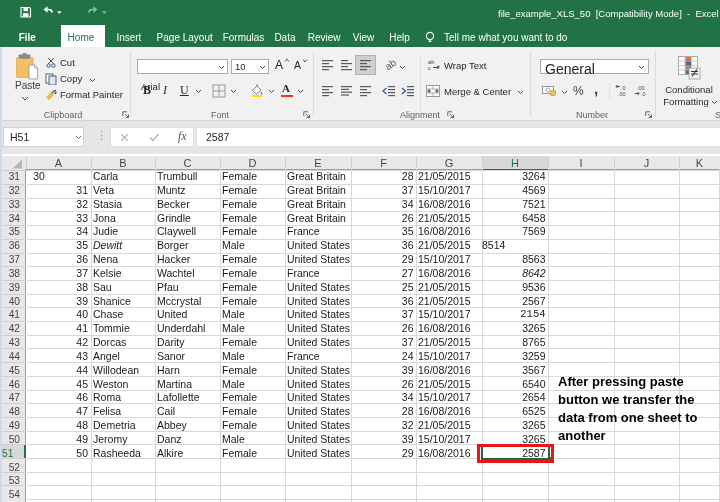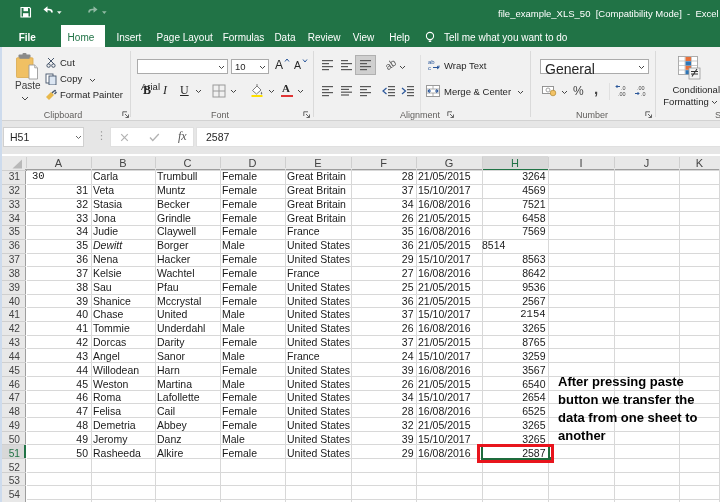--- a/index.html
+++ b/index.html
@@ -254,21 +254,21 @@
 <svg class="abs" style="left:678px;top:56px;" width="24" height="25" viewBox="0 0 24 25">
 <rect x="0.5" y="0.5" width="19" height="18" fill="#fff" stroke="#9a9a9a" stroke-width="0.8"></rect>
 <path d="M0.5,5 L19.5,5 M0.5,9.5 L19.5,9.5 M0.5,14 L19.5,14 M7,0.5 L7,18.5 M13.5,0.5 L13.5,18.5" stroke="#b5b5b5" stroke-width="0.7"></path>
 <rect x="7.5" y="1" width="5.5" height="4" fill="#e8703a"></rect>
 <rect x="7.5" y="9.8" width="5.5" height="4" fill="#e8703a"></rect>
 <rect x="7.5" y="5.3" width="5.5" height="4.2" fill="#2e75b6"></rect>
 <rect x="7.5" y="14.2" width="5.5" height="4" fill="#2e75b6"></rect>
 <rect x="11" y="12" width="11" height="11" fill="#f4f4f4" stroke="#9a9a9a" stroke-width="0.8"></rect>
 <path d="M13,18 L20,18 M13,15.5 L20,15.5 M19,13 L14,20.5" stroke="#333" stroke-width="1.1"></path>
 </svg>
-<div class="abs" style="left:658px;top:84px;width:62px;text-align:right;font-size:9.5px;color:#262626;">Conditional</div>
+<div class="abs" style="left:658px;top:84px;width:62px;text-align:center;font-size:9.5px;color:#262626;">Conditional</div>
 <div class="abs" style="left:655px;top:96px;width:62px;text-align:center;font-size:9.5px;color:#262626;">Formatting</div>
 <svg class="abs" style="left:711px;top:100px;" width="7" height="5" viewBox="0 0 7 5">
     <path d="M1,1 L3.5,3.5 L6,1" stroke="#444" stroke-width="1" fill="none"></path>
   </svg>
 <div class="abs" style="left:0;top:121px;width:720px;height:33px;background:#e6e6e6;"></div>
 <div class="abs" style="left:3px;top:127px;width:81px;height:20px;background:#fff;border:1px solid #d0d0d0;"></div>
 <div class="abs" style="left:10px;top:131px;font-size:10.5px;color:#262626;">H51</div>
 <svg class="abs" style="left:75px;top:135px;" width="7" height="5" viewBox="0 0 7 5">
     <path d="M1,1 L3.5,3.5 L6,1" stroke="#666" stroke-width="1" fill="none"></path>
   </svg>
@@ -350,21 +350,21 @@
 <div class="abs" style="left:2px;top:375.8px;width:24px;height:1px;background:#cfcfcf;"></div>
 <div class="abs" style="left:2px;top:391.38px;width:18px;text-align:right;font-size:10.2px;line-height:13.7px;color:#444;">47</div>
 <div class="abs" style="left:2px;top:389.5px;width:24px;height:1px;background:#cfcfcf;"></div>
 <div class="abs" style="left:2px;top:405.21px;width:18px;text-align:right;font-size:10.2px;line-height:13.7px;color:#444;">48</div>
 <div class="abs" style="left:2px;top:403.2px;width:24px;height:1px;background:#cfcfcf;"></div>
 <div class="abs" style="left:2px;top:419.03999999999996px;width:18px;text-align:right;font-size:10.2px;line-height:13.7px;color:#444;">49</div>
 <div class="abs" style="left:2px;top:416.9px;width:24px;height:1px;background:#cfcfcf;"></div>
 <div class="abs" style="left:2px;top:432.87000000000006px;width:18px;text-align:right;font-size:10.2px;line-height:13.7px;color:#444;">50</div>
 <div class="abs" style="left:2px;top:430.6px;width:24px;height:1px;background:#cfcfcf;"></div>
 <div class="abs" style="left:2px;top:444.3px;width:24px;height:13.7px;background:#d8d8d8;border-right:2px solid #217346;"></div>
-<div class="abs" style="left:2px;top:446.70000000000005px;width:18px;text-align:right;font-size:10.2px;line-height:13.7px;color:#217346;">51</div>
+<div class="abs" style="left:2px;top:446.70000000000005px;width:18px;text-align:left;font-size:10.2px;line-height:13.7px;color:#217346;">51</div>
 <div class="abs" style="left:2px;top:444.3px;width:24px;height:1px;background:#cfcfcf;"></div>
 <div class="abs" style="left:2px;top:460.53000000000003px;width:18px;text-align:right;font-size:10.2px;line-height:13.7px;color:#444;">52</div>
 <div class="abs" style="left:2px;top:458.0px;width:24px;height:1px;background:#cfcfcf;"></div>
 <div class="abs" style="left:2px;top:474.36px;width:18px;text-align:right;font-size:10.2px;line-height:13.7px;color:#444;">53</div>
 <div class="abs" style="left:2px;top:471.7px;width:24px;height:1px;background:#cfcfcf;"></div>
 <div class="abs" style="left:2px;top:488.19px;width:18px;text-align:right;font-size:10.2px;line-height:13.7px;color:#444;">54</div>
 <div class="abs" style="left:2px;top:485.4px;width:24px;height:1px;background:#cfcfcf;"></div>
 <div class="vline" style="left:91px;top:169.3px;height:332.7px;"></div>
 <div class="vline" style="left:155px;top:169.3px;height:332.7px;"></div>
 <div class="vline" style="left:220px;top:169.3px;height:332.7px;"></div>
@@ -394,21 +394,21 @@
 <div class="hline" style="left:27px;top:375.80px;width:693px;"></div>
 <div class="hline" style="left:27px;top:389.50px;width:693px;"></div>
 <div class="hline" style="left:27px;top:403.20px;width:693px;"></div>
 <div class="hline" style="left:27px;top:416.90px;width:693px;"></div>
 <div class="hline" style="left:27px;top:430.60px;width:693px;"></div>
 <div class="hline" style="left:27px;top:444.30px;width:693px;"></div>
 <div class="hline" style="left:27px;top:458.00px;width:693px;"></div>
 <div class="hline" style="left:27px;top:471.70px;width:693px;"></div>
 <div class="hline" style="left:27px;top:485.40px;width:693px;"></div>
 <div class="hline" style="left:27px;top:499.10px;width:693px;"></div>
-<div class="celltxt" style="left:32px;top:170.10000000000002px;width:62px;text-align:left;font-family:Liberation Mono, monospace;">30</div>
+<div class="celltxt" style="left:8px;top:170.10000000000002px;width:62px;text-align:center;">30</div>
 <div class="celltxt" style="left:93px;top:170.10000000000002px;">Carla</div>
 <div class="celltxt" style="left:157px;top:170.10000000000002px;">Trumbull</div>
 <div class="celltxt" style="left:222px;top:170.10000000000002px;">Female</div>
 <div class="celltxt" style="left:287px;top:170.10000000000002px;">Great Britain</div>
 <div class="celltxt" style="left:351px;top:170.10000000000002px;width:62.5px;text-align:right;">28</div>
 <div class="celltxt" style="left:418px;top:170.10000000000002px;">21/05/2015</div>
 <div class="celltxt" style="left:482px;top:170.10000000000002px;width:63.5px;text-align:right;">3264</div>
 <div class="celltxt" style="left:26px;top:183.93px;width:62px;text-align:right;">31</div>
 <div class="celltxt" style="left:93px;top:183.93px;">Veta</div>
 <div class="celltxt" style="left:157px;top:183.93px;">Muntz</div>
@@ -457,21 +457,21 @@
 <div class="celltxt" style="left:351px;top:253.08px;width:62.5px;text-align:right;">29</div>
 <div class="celltxt" style="left:418px;top:253.08px;">15/10/2017</div>
 <div class="celltxt" style="left:482px;top:253.08px;width:63.5px;text-align:right;">8563</div>
 <div class="celltxt" style="left:26px;top:266.91px;width:62px;text-align:right;">37</div>
 <div class="celltxt" style="left:93px;top:266.91px;">Kelsie</div>
 <div class="celltxt" style="left:157px;top:266.91px;">Wachtel</div>
 <div class="celltxt" style="left:222px;top:266.91px;">Female</div>
 <div class="celltxt" style="left:287px;top:266.91px;">France</div>
 <div class="celltxt" style="left:351px;top:266.91px;width:62.5px;text-align:right;">27</div>
 <div class="celltxt" style="left:418px;top:266.91px;">16/08/2016</div>
-<div class="celltxt" style="left:482px;top:266.91px;width:63.5px;text-align:right;">8642</div>
+<div class="celltxt" style="left:482px;top:266.91px;width:63.5px;text-align:right;font-style:italic;">8642</div>
 <div class="celltxt" style="left:26px;top:280.74px;width:62px;text-align:right;">38</div>
 <div class="celltxt" style="left:93px;top:280.74px;">Sau</div>
 <div class="celltxt" style="left:157px;top:280.74px;">Pfau</div>
 <div class="celltxt" style="left:222px;top:280.74px;">Female</div>
 <div class="celltxt" style="left:287px;top:280.74px;">United States</div>
 <div class="celltxt" style="left:351px;top:280.74px;width:62.5px;text-align:right;">25</div>
 <div class="celltxt" style="left:418px;top:280.74px;">21/05/2015</div>
 <div class="celltxt" style="left:482px;top:280.74px;width:63.5px;text-align:right;">9536</div>
 <div class="celltxt" style="left:26px;top:294.57000000000005px;width:62px;text-align:right;">39</div>
 <div class="celltxt" style="left:93px;top:294.57000000000005px;">Shanice</div>

